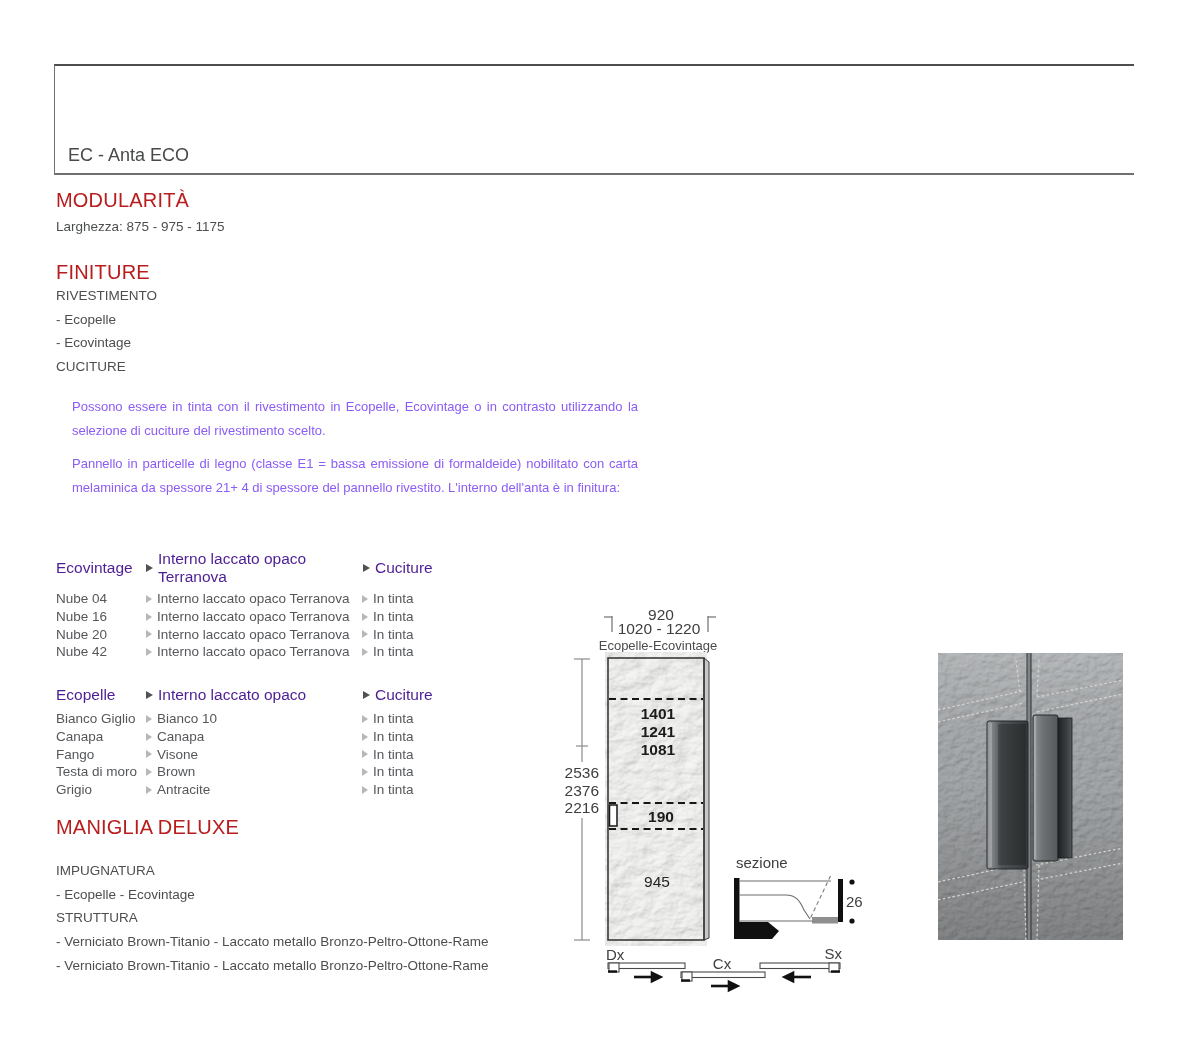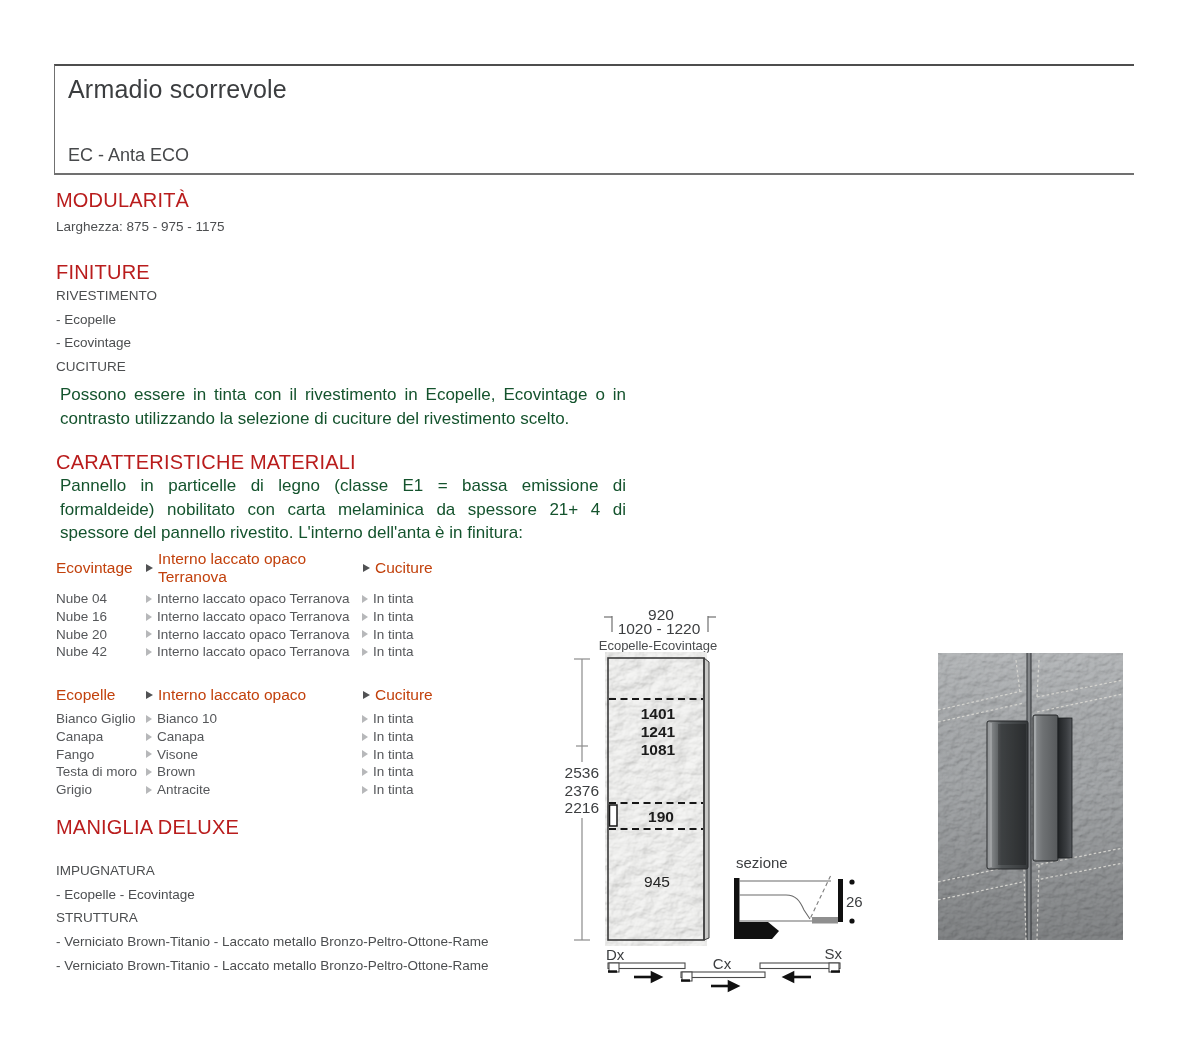--- a/index.html
+++ b/index.html
@@ -18,64 +18,62 @@
     border-left:1px solid #707070;
     border-bottom:2px solid #707070;
     box-sizing:border-box;background:#fff;
   }
   .page-title{position:absolute;left:13px;top:9px;font-size:25px;color:#3b3d3f;letter-spacing:.2px;}
   .page-subtitle{position:absolute;left:13px;top:79px;font-size:18px;color:#47494b;}
 
   
   .sec-h{font-size:20px;font-weight:400;color:#b91c1c;line-height:22px;letter-spacing:.2px;}
   .body-line{font-size:13.5px;line-height:23.7px;color:#4c4e50;}
-  .para{font-size:17px;line-height:23.7px;color:#14532d;text-align:justify;width:566px;margin:4px;}
+  .para{font-size:13px;line-height:23.7px;color:#8b5cf6;text-align:justify;width:566px;margin:16px;}
   .lines{margin-top:1px;}
 
   
   .spec-table{width:480px;}
-  .t-head{display:flex;align-items:center;height:18px;font-size:15.5px;color:#c2410c;}
+  .t-head{display:flex;align-items:center;height:18px;font-size:15.5px;color:#4c1d95;}
   .t-row{display:flex;align-items:center;height:17.7px;font-size:13.5px;color:#55575a;}
   .c1{width:90px;flex:none;}
   .c2{width:205px;flex:none;}
   .c3{flex:none;}
   .tri{display:inline-block;width:0;height:0;flex:none;
        border-left:6px solid #515254;border-top:4px solid transparent;border-bottom:4px solid transparent;
        margin-right:5px;}
   .t-head .tri{border-left-width:7px;border-top-width:4.5px;border-bottom-width:4.5px;}
   .tri.light{border-left-color:#b7b8ba;}
 
   svg text{font-family:"Liberation Sans","DejaVu Sans",sans-serif;}
 </style>
 </head>
 <body>
 
 <div class="abs title-box">
-  <div class="page-title">Armadio scorrevole</div>
   <div class="page-subtitle">EC - Anta ECO</div>
 </div>
 
 <div class="abs" style="left:56px;top:189px;">
   <div class="sec-h">MODULARITÀ</div>
   <div class="body-line" style="margin-top:4px;">Larghezza: 875 - 975 - 1175</div>
 </div>
 
 <div class="abs" style="left:56px;top:261px;">
   <div class="sec-h">FINITURE</div>
   <div class="lines">
     <div class="body-line">RIVESTIMENTO</div>
     <div class="body-line">- Ecopelle</div>
     <div class="body-line">- Ecovintage</div>
     <div class="body-line">CUCITURE</div>
   </div>
   <p class="para">Possono essere in tinta con il rivestimento in Ecopelle, Ecovintage o in contrasto utilizzando la selezione di cuciture del rivestimento scelto.</p>
 </div>
 
 <div class="abs" style="left:56px;top:451px;">
-  <div class="sec-h">CARATTERISTICHE MATERIALI</div>
   <p class="para" style="margin-top:1px;">Pannello in particelle di legno (classe E1 = bassa emissione di formaldeide) nobilitato con carta melaminica da spessore 21+ 4 di spessore del pannello rivestito. L'interno dell'anta è in finitura:</p>
 </div>
 
 <div class="abs spec-table" style="left:56px;top:559px;">
   <div class="t-head">
     <span class="c1">Ecovintage</span>
     <span class="tri"></span>
     <span class="c2">Interno laccato opaco Terranova</span>
     <span class="tri"></span>
     <span class="c3">Cuciture</span>

